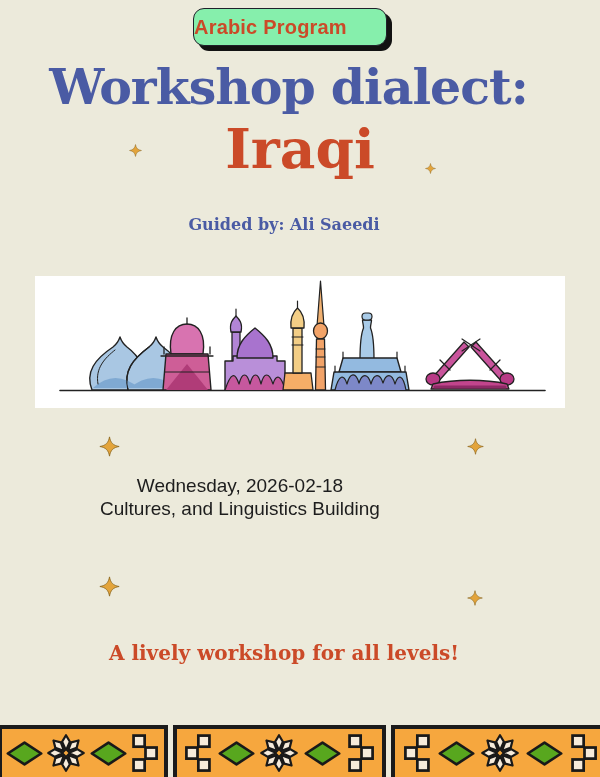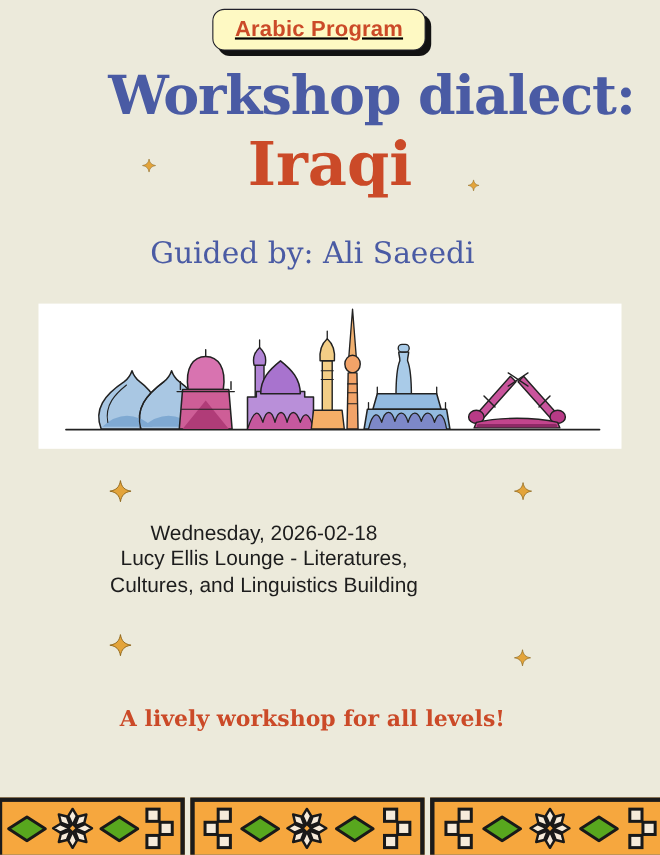--- a/index.html
+++ b/index.html
@@ -4,42 +4,42 @@
 <style>
   html,body{margin:0;padding:0;}
   body{
     width:600px;height:777px;position:relative;overflow:hidden;
     background:var(--page-bg,#ECEADB);
     font-family:"Liberation Sans",sans-serif;
   }
   
   .badge{
     position:absolute;left:193px;top:8px;width:192px;height:36px;
-    background:#fef9c3;border:1.6px solid #20202a;border-radius:11px;
+    background:#86efac;border:1.6px solid #20202a;border-radius:11px;
     box-shadow:5px 5px 0 #121212;
-    display:flex;align-items:center;justify-content:center;text-decoration:underline;
+    display:flex;align-items:center;
   }
   .badge span{
     color:var(--accent-orange,#CB4A28);
     font-size:20px;font-weight:bold;letter-spacing:.2px;
   }
   
   .title1{
-    position:absolute;left:0;top:58px;width:577px;margin:0;text-align:right;
+    position:absolute;left:0;top:58px;width:577px;margin:0;text-align:center;
     font-family:"DejaVu Serif",serif;font-weight:800;font-size:49px;letter-spacing:-1px;
     color:var(--accent-blue,#4A5BA4);
   }
   .title2{
     position:absolute;left:0;top:116px;width:600px;margin:0;text-align:center;
     font-family:"DejaVu Serif",serif;font-weight:700;font-size:55px;
     color:var(--accent-orange,#CB4A28);
   }
   .guided{
     position:absolute;left:0;top:215px;width:568px;text-align:center;
-    font-family:"DejaVu Serif",serif;font-weight:normal;font-size:27px;
+    font-family:"DejaVu Serif",serif;font-weight:bold;font-size:16px;
     color:var(--accent-blue,#4A5BA4);
   }
   
   .illus-box{
     position:absolute;left:35px;top:276px;width:530px;height:132px;
     background:var(--box-bg,#FFFFFF);
   }
   
   .details{
     position:absolute;left:0;top:474px;width:480px;text-align:center;
@@ -168,21 +168,20 @@
 
   <svg class="sparkle" style="left:99px;top:436px" width="21" height="21">
       <use href="#sparkle"></use>
     </svg>
   <svg class="sparkle" style="left:467px;top:438px" width="17" height="17">
       <use href="#sparkle"></use>
     </svg>
 
   <div class="details">
     <div>Wednesday, 2026-02-18</div>
-    <div>Lucy Ellis Lounge - Literatures,</div>
     <div>Cultures, and Linguistics Building</div>
   </div>
 
   <svg class="sparkle" style="left:99px;top:576px" width="21" height="21">
       <use href="#sparkle"></use>
     </svg>
   <svg class="sparkle" style="left:467px;top:590px" width="16" height="16">
       <use href="#sparkle"></use>
     </svg>
 

